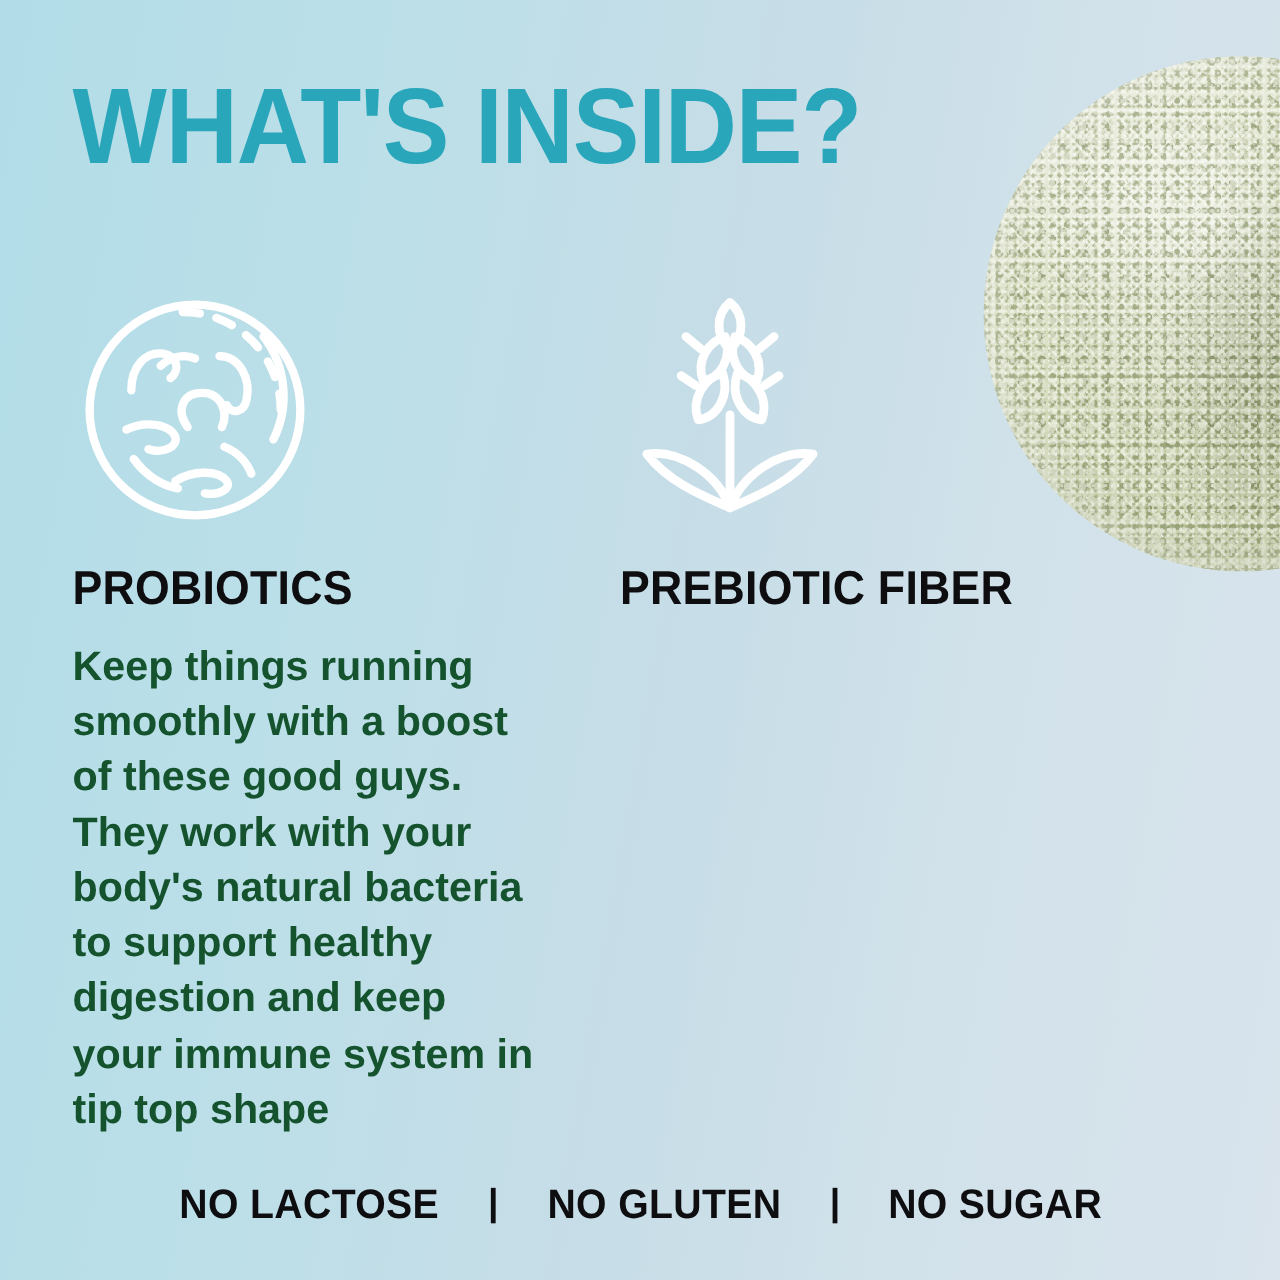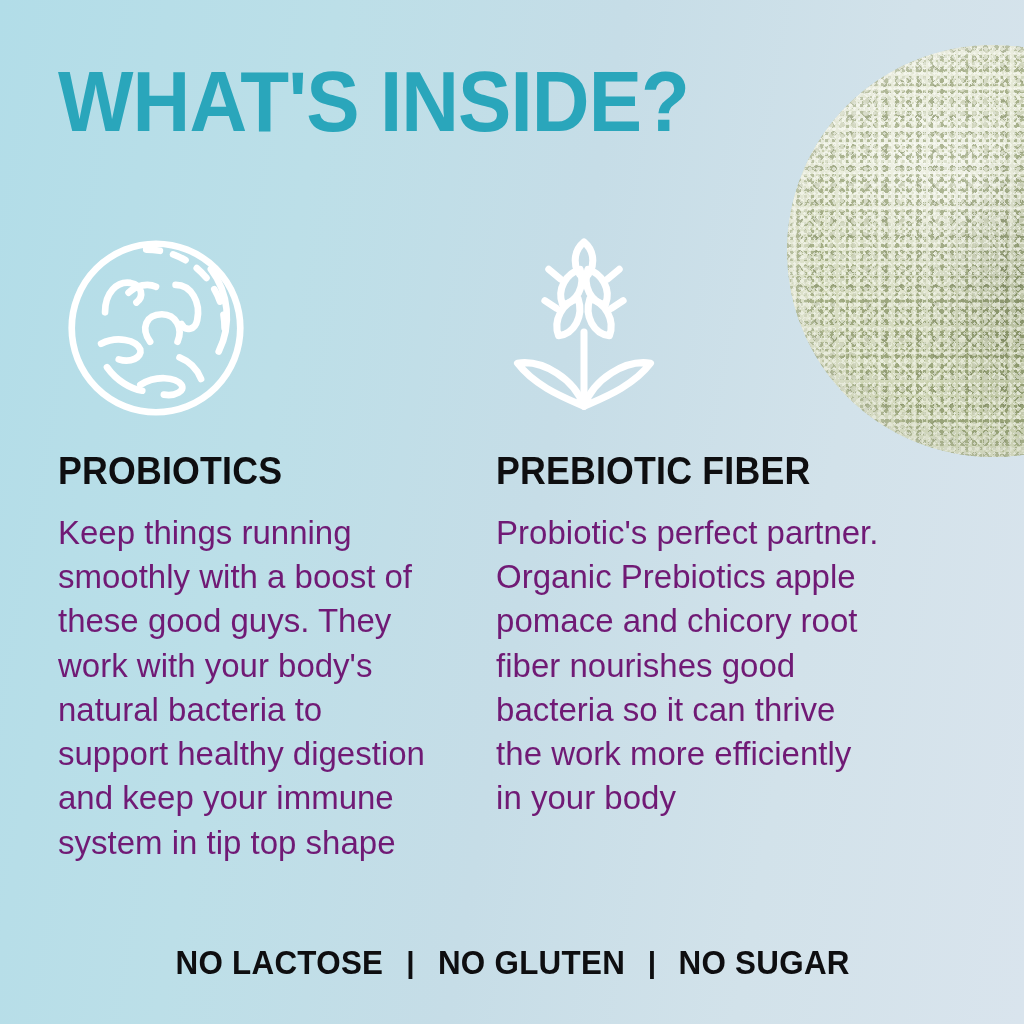--- a/index.html
+++ b/index.html
@@ -113,34 +113,34 @@
     transform:scaleX(.94);
     transform-origin:left center;
     white-space:nowrap;
     margin-top:22px;
     margin-bottom:18px;
   }
 
   .card-body {
     font-size:33px;
     line-height:1.34;
-    color:#701a75;
-    font-weight:400;
+    color:#14532d;
+    font-weight:700;
     max-width:420px;
   }
   .col-right .card-body { max-width:410px; }
 
   
   .footer {
     position:absolute;
     left:0; right:0; bottom:42px;
     display:flex;
     justify-content:center;
     align-items:center;
-    gap:0;
+    gap:16px;
     z-index:4;
   }
   .claim {
     font-size:33px;
     font-weight:bold;
     color:#0e0e10;
     letter-spacing:.3px;
     transform:scaleX(.95);
     white-space:nowrap;
   }
@@ -205,21 +205,20 @@
         <path d="M33 25 L27 20"></path>
         <path d="M57 25 L63 20"></path>
         <path d="M31 40 L25 36"></path>
         <path d="M59 40 L65 36"></path>
 
         <path d="M45 90 C36 86 20 80 11 68 C24 66 40 76 45 90Z"></path>
         <path d="M45 90 C54 86 70 80 79 68 C66 66 50 76 45 90Z"></path>
       </svg>
     </div>
     <div class="card-title">PREBIOTIC FIBER</div>
-    <div class="card-body">Probiotic's perfect partner. Organic Prebiotics apple pomace and chicory root fiber nourishes good bacteria so it can thrive the work more efficiently in your body</div>
   </div>
 </div>
 
 <div class="footer">
   <span class="claim">NO LACTOSE</span>
   <span class="sep">|</span>
   <span class="claim">NO GLUTEN</span>
   <span class="sep">|</span>
   <span class="claim">NO SUGAR</span>
 </div>

